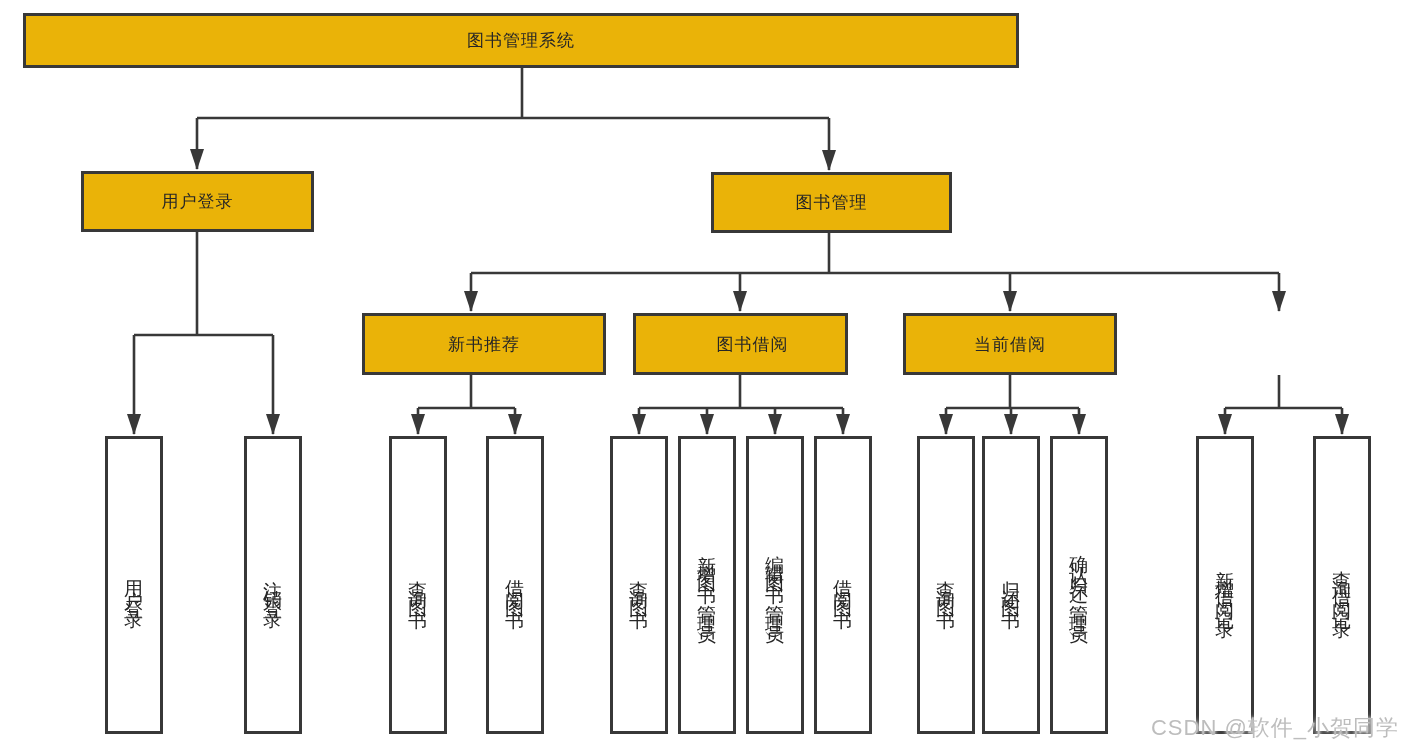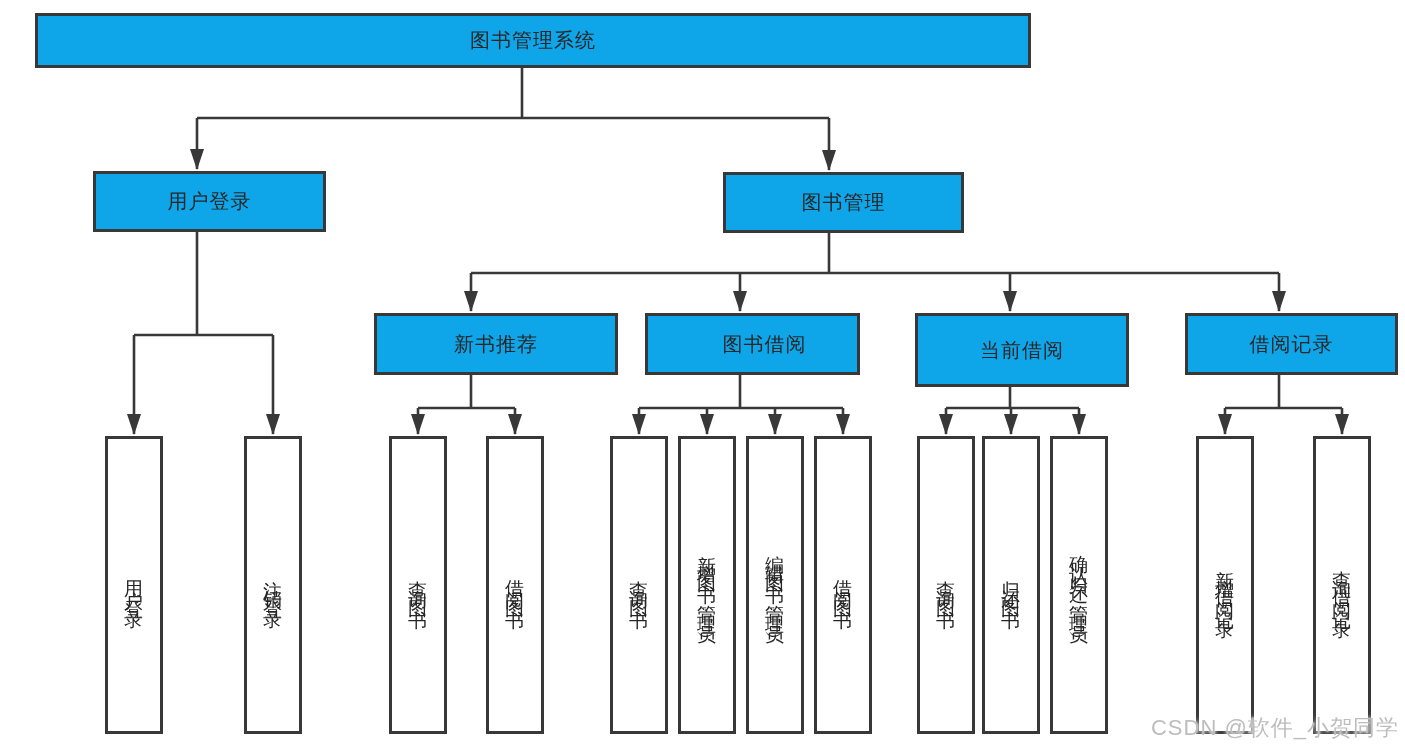--- a/index.html
+++ b/index.html
@@ -14,30 +14,29 @@
     background:var(--bg-color);
     font-family:"Liberation Sans","DejaVu Sans",sans-serif;
     color:var(--text-color);
     position:relative;
     overflow:hidden;
   }
   .canvas{position:absolute;left:0;top:0;width:1405px;height:747px;}
   svg.connectors{position:absolute;left:0;top:0;z-index:1;}
   .node{
     position:absolute;
-    background:#0ea5e9;
+    background:#eab308;
     border:3px solid var(--line-color);
     display:flex;
     align-items:center;
     justify-content:center;
     z-index:2;
-    font-size:20px;
+    font-size:17px;
     letter-spacing:1px;
     color:var(--text-color);
-    margin-left:12px;
   }
   .leaf{
     position:absolute;
     background:#ffffff;
     border:3px solid var(--line-color);
     display:flex;
     align-items:center;
     justify-content:center;
     z-index:2;
     width:58px;
@@ -112,22 +111,21 @@
     </g>
   </svg>
 
   <div class="node" style="left:23px;top:13px;width:996px;height:55px;">图书管理系统</div>
 
   <div class="node" style="left:81px;top:171px;width:233px;height:61px;">用户登录</div>
   <div class="node" style="left:711px;top:172px;width:241px;height:61px;">图书管理</div>
 
   <div class="node" style="left:362px;top:313px;width:244px;height:62px;">新书推荐</div>
   <div class="node" style="left:633px;top:313px;width:215px;height:62px;padding-left:24px;">图书借阅</div>
-  <div class="node" style="left:903px;top:313px;width:214px;height:74px;">当前借阅</div>
-  <div class="node" style="left:1173px;top:313px;width:213px;height:62px;">借阅记录</div>
+  <div class="node" style="left:903px;top:313px;width:214px;height:62px;">当前借阅</div>
 
   <div class="leaf" style="left:105px;">
     <span class="vtext">用户登录</span>
   </div>
   <div class="leaf" style="left:244px;">
     <span class="vtext">注销登录</span>
   </div>
 
   <div class="leaf" style="left:389px;">
     <span class="vtext">查询图书</span>

